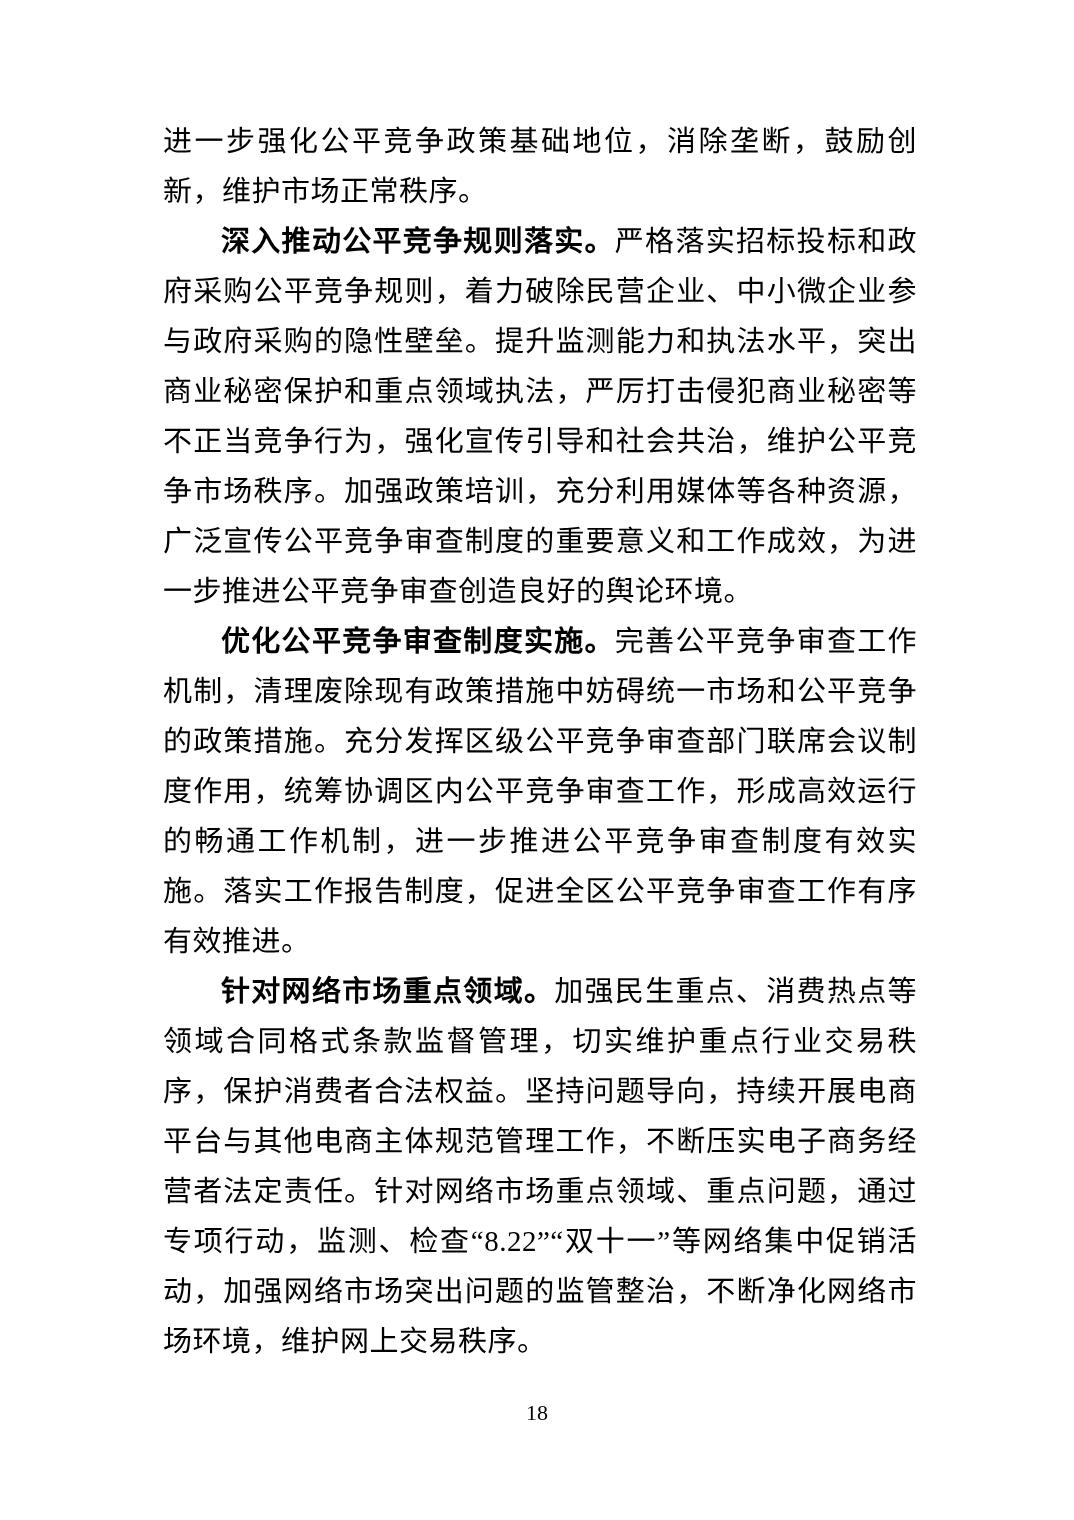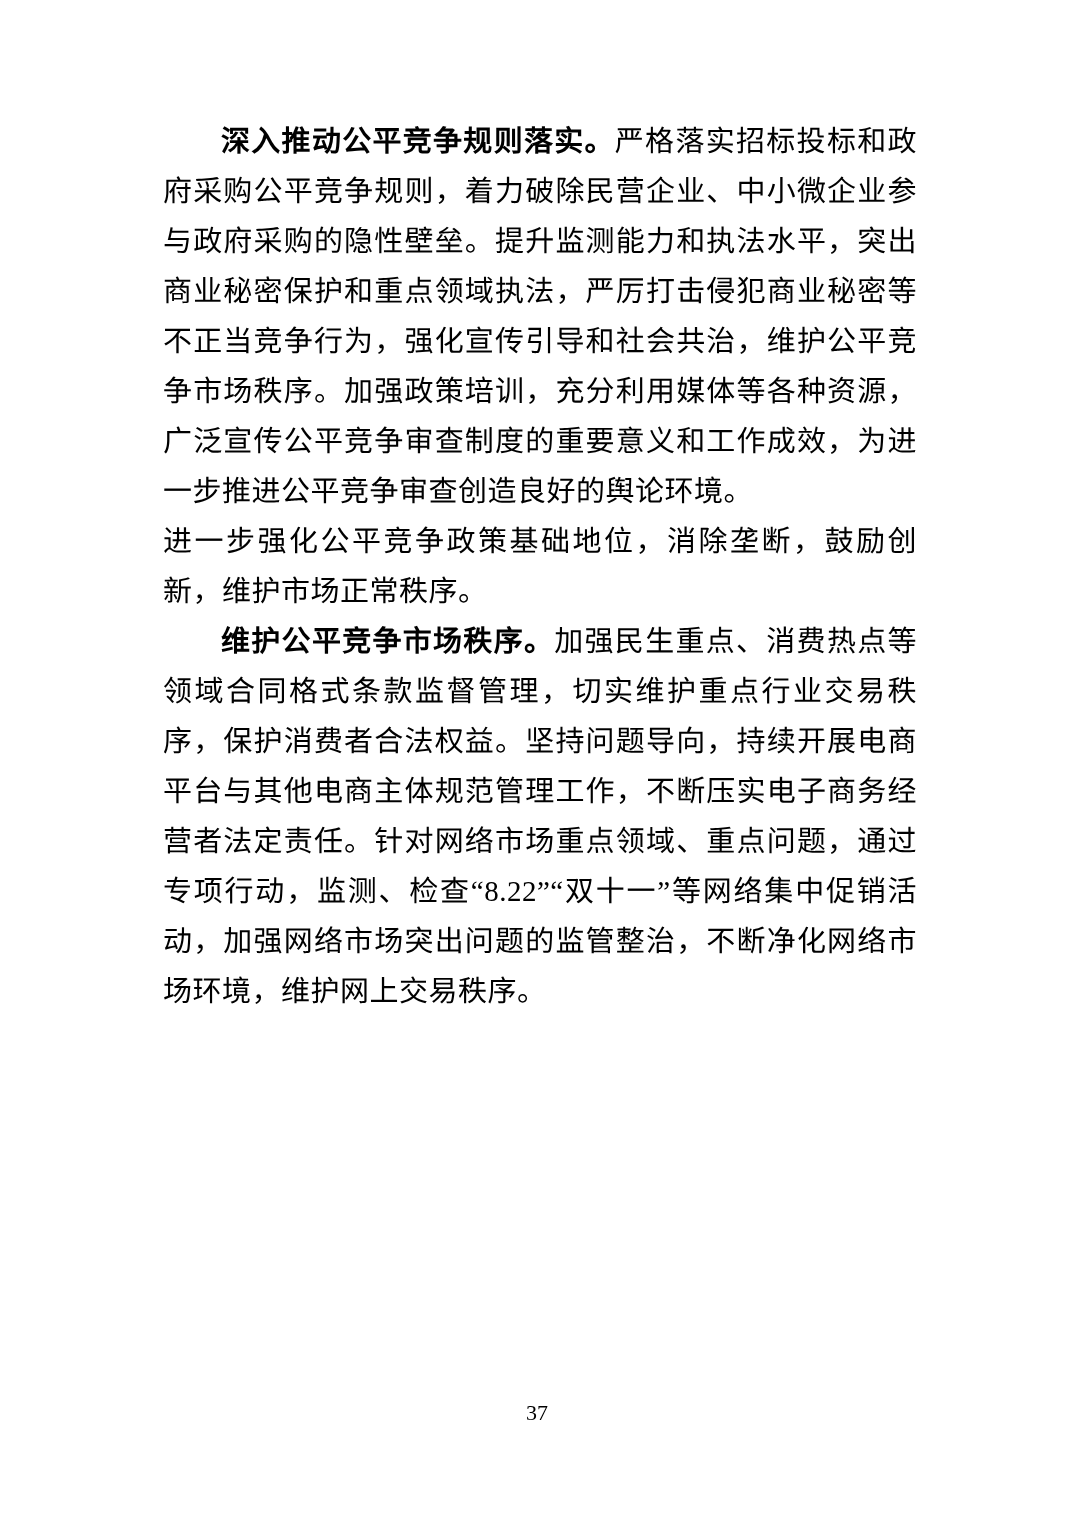--- a/index.html
+++ b/index.html
@@ -46,23 +46,24 @@
     line-height: 30px;
     color: #000000;
   }
 </style>
 </head>
 <body>
 
 <div class="page">
   <div class="content">
 
+    <p class="para"><span>进一步强化公平竞争政策基础地位，消除垄断，鼓励创新，维护市场正常秩序。</span></p>
+
     <p class="para indent"><span class="lead">深入推动公平竞争规则落实。</span><span>严格落实招标投标和政府采购公平竞争规则，着力破除民营企业、中小微企业参与政府采购的隐性壁垒。提升监测能力和执法水平，突出商业秘密保护和重点领域执法，严厉打击侵犯商业秘密等不正当竞争行为，强化宣传引导和社会共治，维护公平竞争市场秩序。加强政策培训，充分利用媒体等各种资源，广泛宣传公平竞争审查制度的重要意义和工作成效，为进一步推进公平竞争审查创造良好的舆论环境。</span></p>
 
-    <p class="para"><span>进一步强化公平竞争政策基础地位，消除垄断，鼓励创新，维护市场正常秩序。</span></p>
+    <p class="para indent"><span class="lead">优化公平竞争审查制度实施。</span><span>完善公平竞争审查工作机制，清理废除现有政策措施中妨碍统一市场和公平竞争的政策措施。充分发挥区级公平竞争审查部门联席会议制度作用，统筹协调区内公平竞争审查工作，形成高效运行的畅通工作机制，进一步推进公平竞争审查制度有效实施。落实工作报告制度，促进全区公平竞争审查工作有序有效推进。</span></p>
 
-
-    <p class="para indent"><span class="lead">维护公平竞争市场秩序。</span><span>加强民生重点、消费热点等领域合同格式条款监督管理，切实维护重点行业交易秩序，保护消费者合法权益。坚持问题导向，持续开展电商平台与其他电商主体规范管理工作，不断压实电子商务经营者法定责任。针对网络市场重点领域、重点问题，通过专项行动，监测、检查“8.22”“双十一”等网络集中促销活动，加强网络市场突出问题的监管整治，不断净化网络市场环境，维护网上交易秩序。</span></p>
+    <p class="para indent"><span class="lead">针对网络市场重点领域。</span><span>加强民生重点、消费热点等领域合同格式条款监督管理，切实维护重点行业交易秩序，保护消费者合法权益。坚持问题导向，持续开展电商平台与其他电商主体规范管理工作，不断压实电子商务经营者法定责任。针对网络市场重点领域、重点问题，通过专项行动，监测、检查“8.22”“双十一”等网络集中促销活动，加强网络市场突出问题的监管整治，不断净化网络市场环境，维护网上交易秩序。</span></p>
 
   </div>
 
-  <div class="page-number">37</div>
+  <div class="page-number">18</div>
 </div>
 
 </body></html>

